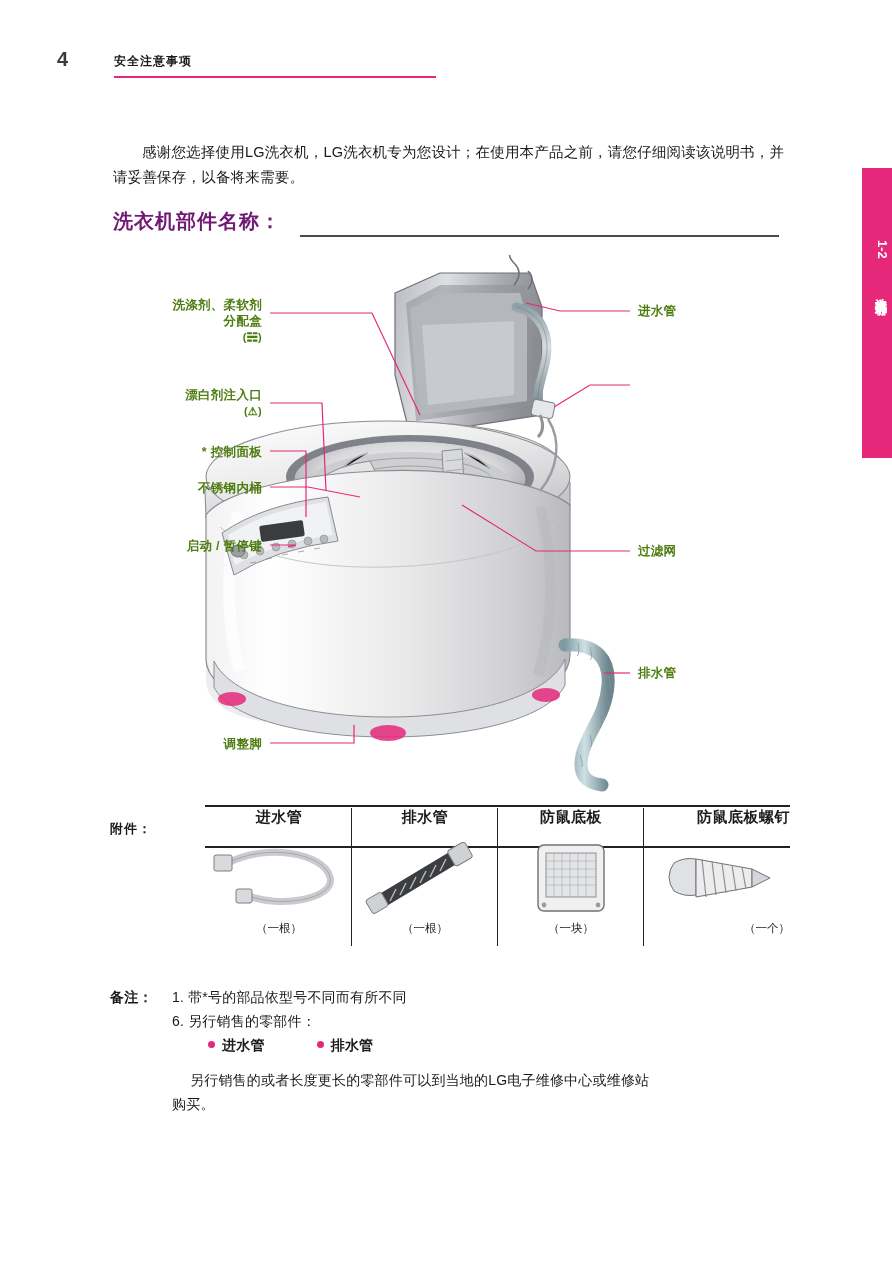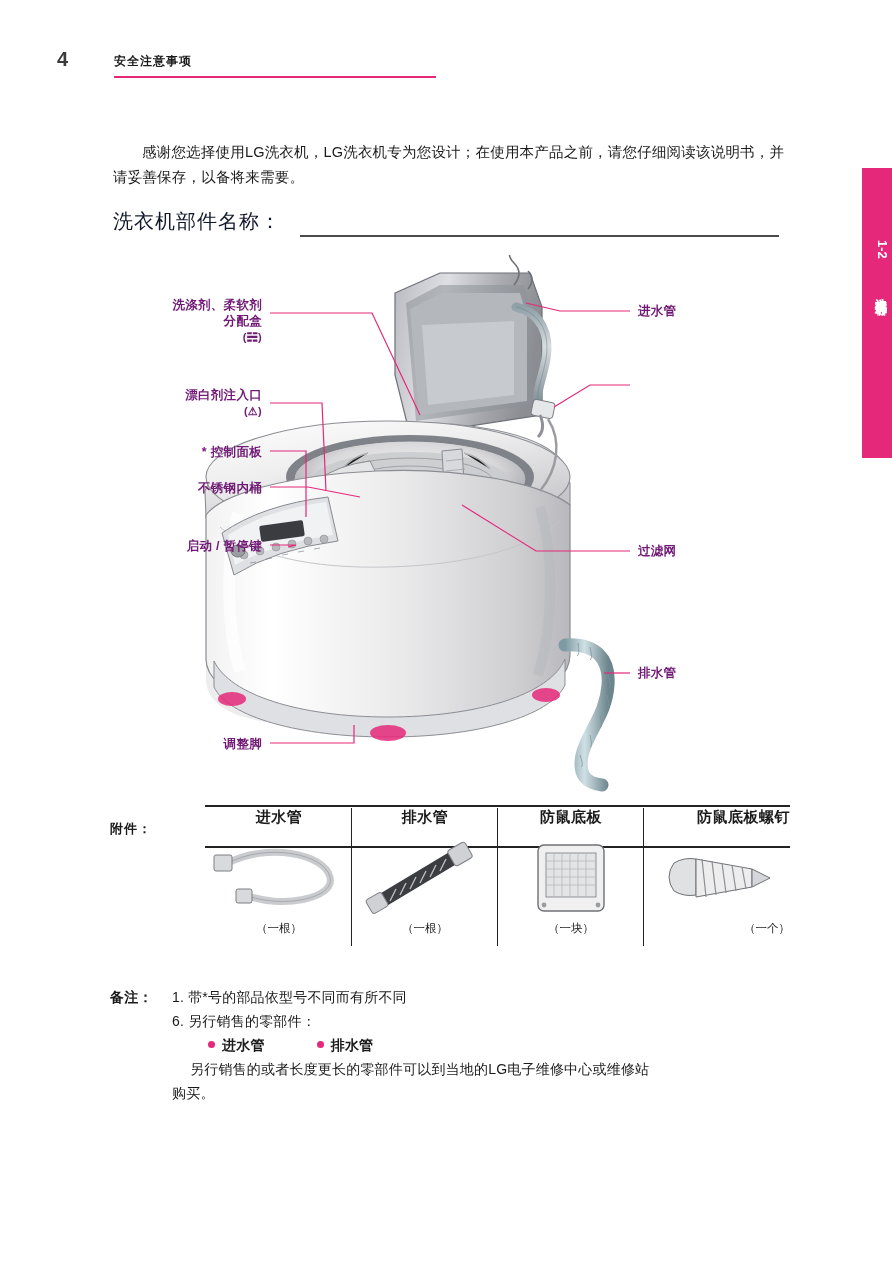--- a/index.html
+++ b/index.html
@@ -47,53 +47,53 @@
   
   .intro {
     position:absolute; left:113px; top:140px; width:672px;
     font-size:14.5px; line-height:25px; letter-spacing:0.2px;
     text-indent:2em;
   }
 
   
   .sec-title {
     position:absolute; left:113px; top:208px;
-    font-size:20px; font-weight:normal; color:#0f172a; letter-spacing:1px;
+    font-size:20px; font-weight:bold; color:#701a75; letter-spacing:1px;
   }
   .sec-rule {
     position:absolute; left:300px; top:235px; width:479px; height:1.5px;
     background:#4a4a4a;
   }
 
   
   .diagram { position:absolute; left:110px; top:255px; width:670px; height:540px; }
   svg.art { position:absolute; left:0; top:0; }
 
-  .cal { position:absolute; font-size:12.5px; font-weight:bold; line-height:16px; color:#701a75; letter-spacing:0.3px; }
+  .cal { position:absolute; font-size:12.5px; font-weight:bold; line-height:16px; color:#4d7c0f; letter-spacing:0.3px; }
   .cal.r { text-align:right; }
   .cal small { font-weight:bold; font-size:10px; line-height:13px; display:block; letter-spacing:0; }
 
   
   .acc { position:absolute; left:110px; top:800px; width:672px; height:160px; }
   .acc-label {
     position:absolute; left:0px; top:20px; font-size:13px; font-weight:bold; letter-spacing:1px;
   }
   .acc-topline { position:absolute; left:95px; top:5px; width:585px; height:1.5px; background:#222; }
   .acc-midline { position:absolute; left:95px; top:46px; width:585px; height:1.5px; background:#222; }
   .acc-col { position:absolute; top:8px; width:146px; text-align:center; }
   .acc-col .t { font-size:15px; font-weight:bold; letter-spacing:0.5px; }
   .acc-col .c { position:relative; height:84px; margin-top:10px; }
   .acc-col .q { font-size:11.5px; }
   .vline { position:absolute; top:8px; width:1.2px; height:138px; background:#222; }
 
   
   .notes { position:absolute; left:110px; top:985px; width:690px; font-size:14px; line-height:24px; letter-spacing:0.2px; }
   .notes .lbl { position:absolute; left:0; top:0; font-weight:bold; }
   .notes .body { margin-left:62px; }
-  .notes .l2 { margin-left:18px; }
+  .notes .l2 { margin-left:18px;margin-top:11px; }
   .bullets { margin-left:36px; }
   .bullets .b { display:inline-block; margin-right:48px; font-weight:bold; }
   .dot { display:inline-block; width:7px; height:7px; border-radius:50%; background:#e5287a; margin-right:7px; vertical-align:2px; }
 </style>
 </head>
 <body>
 
 <div class="page">
 
   <div class="page-num">4</div>

